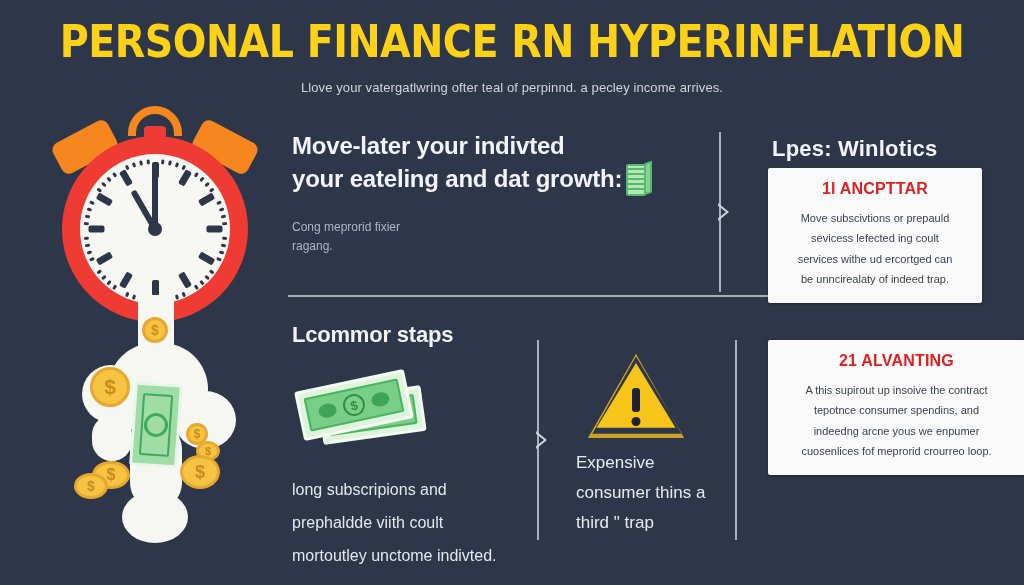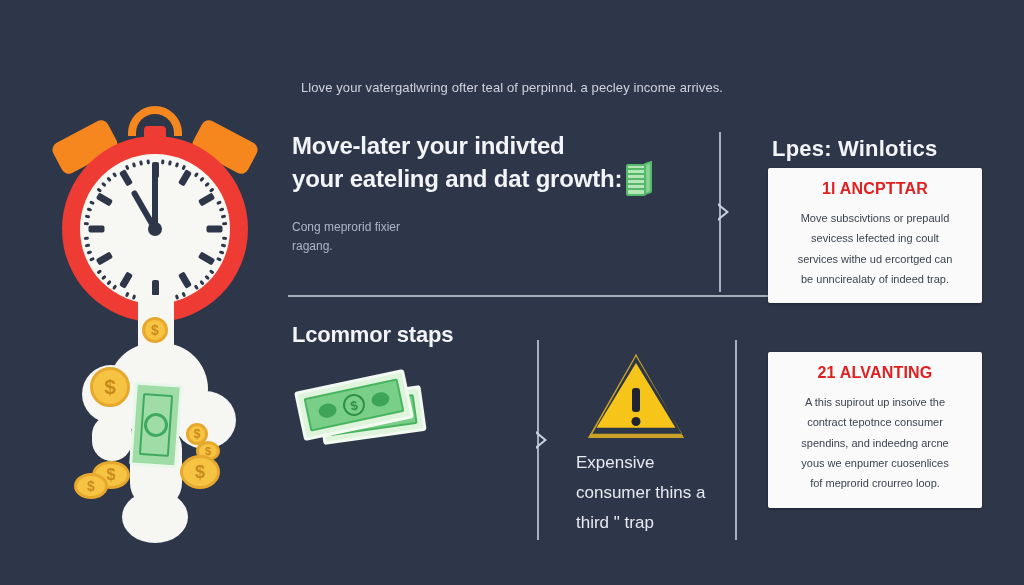--- a/index.html
+++ b/index.html
@@ -238,34 +238,35 @@
     font-size:22px; font-weight:bold; color:#f2f4f8; letter-spacing:0.2px;
   }
   .card {
     position:absolute;
     background:#fafafa;
     border-radius:2px;
     padding:12px 28px 14px;
     box-shadow:0 1px 3px rgba(0,0,0,.35);
   }
   #card-1 { left:768px; top:168px; width:214px; }
-  #card-2 { left:768px; top:352px; width:214px; }
+  #card-2 { left:768px; top:340px; width:257px; }
   .card-title {
     text-align:center; color:#e02020; font-weight:bold;
     font-size:16px; letter-spacing:0.2px; margin-bottom:10px;
   }
   .card-body {
     text-align:center; color:#3b4250; font-size:11px; line-height:1.85;
   }
 </style>
 </head>
 <body>
 
 <div id="poster">
 
+  <div class="title">Personal Finance rn Hyperinflation</div>
   <div class="subtitle">Llove your vatergatlwring ofter teal of perpinnd. a pecley income arrives.</div>
 
   <div class="illus">
 
     <div class="clock-wrap">
       <div class="handle"></div>
       <div class="bell left"></div>
       <div class="bell right"></div>
       <div class="stem"></div>
       <div class="clock-body">
@@ -422,20 +423,21 @@
           </div>
         </div>
       <div class="bill bill-b">
           <div class="inner">
             <div class="dot d1"></div>
             <div class="dot d2"></div>
             <div class="sym">$</div>
           </div>
         </div>
     </div>
+    <div class="bm-text">long subscripions and prephaldde viith coult mortoutley unctome indivted.</div>
   </div>
 
   <div class="vdiv" id="vdiv-bottom">
     <div class="line"></div>
       <div class="chev"></div>
   </div>
   <div class="vdiv" id="vdiv-bottom2">
     <div class="line"></div>
   </div>
 

